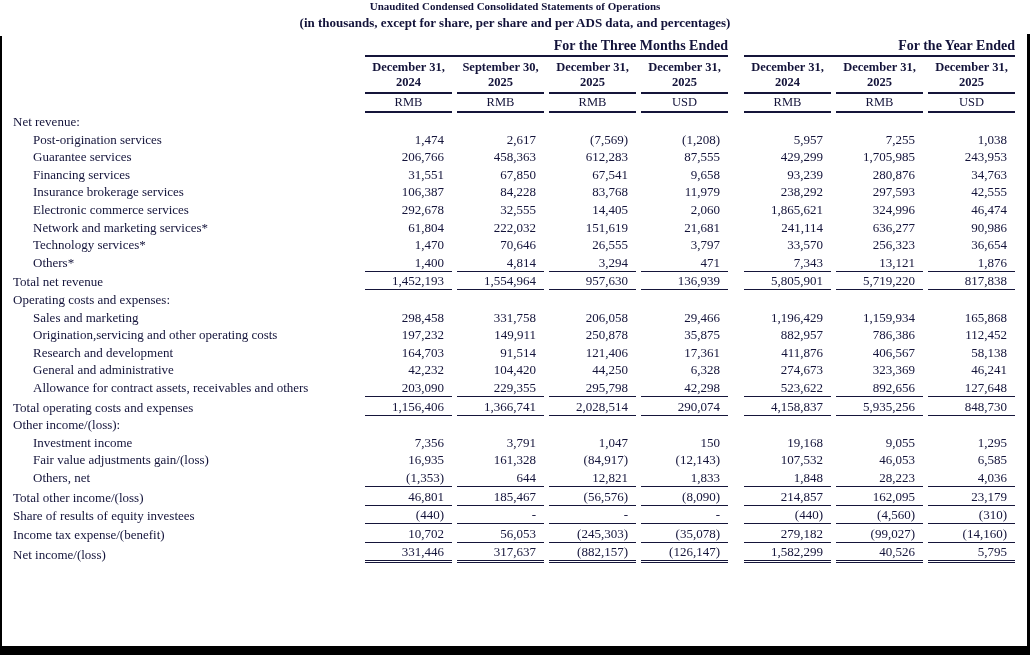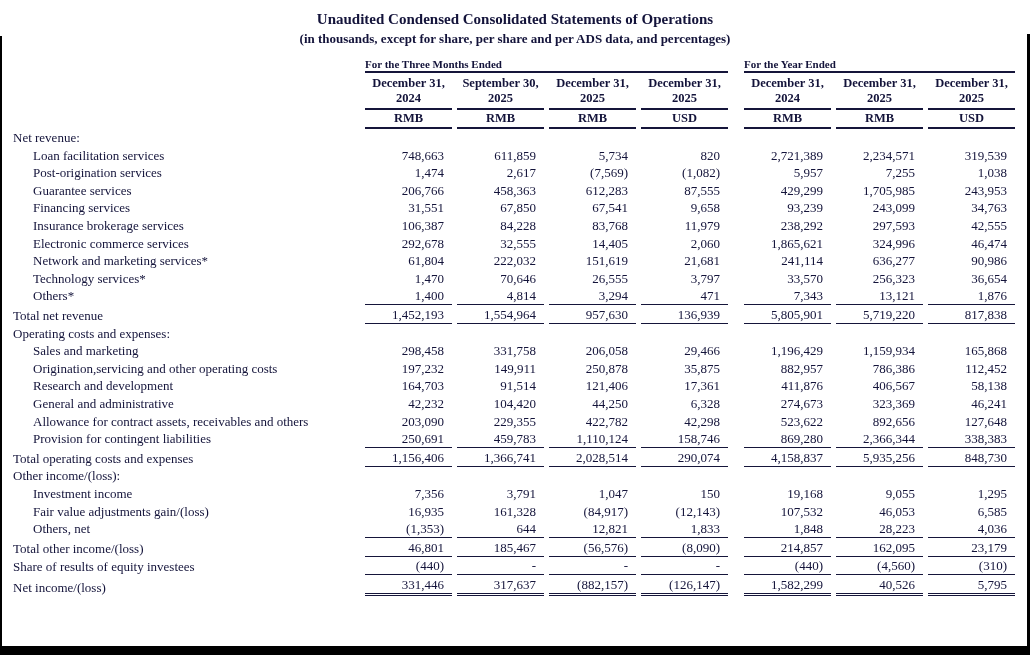--- a/index.html
+++ b/index.html
@@ -5,35 +5,35 @@
   html,body { margin:0; padding:0; }
   body {
     width:1030px; height:655px; position:relative; overflow:hidden;
     background:#ffffff; color:#13133a;
     font-family:"Liberation Serif", serif;
   }
   .frame-left  { position:absolute; left:0; top:36px; bottom:0; width:2px; background:#000; }
   .frame-right { position:absolute; right:0; top:34px; bottom:0; width:3px; background:#000; }
   .frame-bottom{ position:absolute; left:0; right:0; bottom:0; height:9px; background:#000; }
 
-  .title    { text-align:center; font-weight:bold; font-size:15px; padding-top:11px; }
+  .title    { text-align:center; font-weight:bold; font-size:11px; }
   .subtitle { text-align:center; font-weight:bold; font-size:13px;   padding-top:3px;  }
 
   table {
     border-collapse:separate; border-spacing:5px 0;
     table-layout:fixed; margin:4px 0 0 3px;
   }
   td { padding:0; }
 
   
-  .group   { font-weight:bold; text-align:left; font-size:11px; vertical-align:bottom;
+  .group   { font-weight:bold; text-align:right; font-size:14px; vertical-align:bottom;
              border-bottom:2px solid #15153a; height:19px; padding-bottom:1px; white-space:nowrap; }
   .colhead { font-weight:bold; text-align:center; font-size:12.5px; vertical-align:bottom;
              border-bottom:2px solid #15153a; padding:3px 0 2px; line-height:1.18; white-space:nowrap; }
-  .cur     { font-weight:bold; text-align:center; font-size:12.5px; vertical-align:middle;
+  .cur     { font-weight:normal; text-align:center; font-size:12.5px; vertical-align:middle;
              border-bottom:2px solid #15153a; height:17px; }
   .stub, .gap { border:none; }
 
   
   tbody td { height:17.6px; vertical-align:bottom; font-size:13px; line-height:16px; }
   .label { text-align:left; padding-left:5px; white-space:nowrap; }
   .ind   { padding-left:25px; }
   .num   { text-align:right; padding-right:8px; white-space:nowrap; }
   .rule-t  { border-top:1.5px solid #15153a; }
   .rule-b  { border-bottom:1.5px solid #15153a;margin-top:12px; }
@@ -118,36 +118,25 @@
         <td class="num"></td>
         <td class="num"></td>
         <td class="num"></td>
         <td class="num"></td>
         <td class="gap"></td>
         <td class="num"></td>
         <td class="num"></td>
         <td class="num"></td>
       </tr>
       <tr>
-        <td class="label ind">Loan facilitation services</td>
-        <td class="num">748,663</td>
-        <td class="num">611,859</td>
-        <td class="num">5,734</td>
-        <td class="num">820</td>
-        <td class="gap"></td>
-        <td class="num">2,721,389</td>
-        <td class="num">2,234,571</td>
-        <td class="num">319,539</td>
-      </tr>
-      <tr>
         <td class="label ind">Post-origination services</td>
         <td class="num">1,474</td>
         <td class="num">2,617</td>
         <td class="num">(7,569)</td>
-        <td class="num">(1,082)</td>
+        <td class="num">(1,208)</td>
         <td class="gap"></td>
         <td class="num">5,957</td>
         <td class="num">7,255</td>
         <td class="num">1,038</td>
       </tr>
       <tr>
         <td class="label ind">Guarantee services</td>
         <td class="num">206,766</td>
         <td class="num">458,363</td>
         <td class="num">612,283</td>
@@ -158,21 +147,21 @@
         <td class="num">243,953</td>
       </tr>
       <tr>
         <td class="label ind">Financing services</td>
         <td class="num">31,551</td>
         <td class="num">67,850</td>
         <td class="num">67,541</td>
         <td class="num">9,658</td>
         <td class="gap"></td>
         <td class="num">93,239</td>
-        <td class="num">243,099</td>
+        <td class="num">280,876</td>
         <td class="num">34,763</td>
       </tr>
       <tr>
         <td class="label ind">Insurance brokerage services</td>
         <td class="num">106,387</td>
         <td class="num">84,228</td>
         <td class="num">83,768</td>
         <td class="num">11,979</td>
         <td class="gap"></td>
         <td class="num">238,292</td>
@@ -286,37 +275,26 @@
         <td class="num">6,328</td>
         <td class="gap"></td>
         <td class="num">274,673</td>
         <td class="num">323,369</td>
         <td class="num">46,241</td>
       </tr>
       <tr>
         <td class="label ind">Allowance for contract assets, receivables and others</td>
         <td class="num">203,090</td>
         <td class="num">229,355</td>
-        <td class="num">422,782</td>
+        <td class="num">295,798</td>
         <td class="num">42,298</td>
         <td class="gap"></td>
         <td class="num">523,622</td>
         <td class="num">892,656</td>
         <td class="num">127,648</td>
-      </tr>
-      <tr>
-        <td class="label ind">Provision for contingent liabilities</td>
-        <td class="num">250,691</td>
-        <td class="num">459,783</td>
-        <td class="num">1,110,124</td>
-        <td class="num">158,746</td>
-        <td class="gap"></td>
-        <td class="num">869,280</td>
-        <td class="num">2,366,344</td>
-        <td class="num">338,383</td>
       </tr>
       <tr>
         <td class="label">Total operating costs and expenses</td>
         <td class="num rule-t rule-b">1,156,406</td>
         <td class="num rule-t rule-b">1,366,741</td>
         <td class="num rule-t rule-b">2,028,514</td>
         <td class="num rule-t rule-b">290,074</td>
         <td class="gap"></td>
         <td class="num rule-t rule-b">4,158,837</td>
         <td class="num rule-t rule-b">5,935,256</td>
@@ -382,20 +360,31 @@
         <td class="num rule-b">(440)</td>
         <td class="num rule-b">-</td>
         <td class="num rule-b">-</td>
         <td class="num rule-b">-</td>
         <td class="gap"></td>
         <td class="num rule-b">(440)</td>
         <td class="num rule-b">(4,560)</td>
         <td class="num rule-b">(310)</td>
       </tr>
       <tr>
+        <td class="label">Income tax expense/(benefit)</td>
+        <td class="num rule-b">10,702</td>
+        <td class="num rule-b">56,053</td>
+        <td class="num rule-b">(245,303)</td>
+        <td class="num rule-b">(35,078)</td>
+        <td class="gap"></td>
+        <td class="num rule-b">279,182</td>
+        <td class="num rule-b">(99,027)</td>
+        <td class="num rule-b">(14,160)</td>
+      </tr>
+      <tr>
         <td class="label">Net income/(loss)</td>
         <td class="num rule-bb">331,446</td>
         <td class="num rule-bb">317,637</td>
         <td class="num rule-bb">(882,157)</td>
         <td class="num rule-bb">(126,147)</td>
         <td class="gap"></td>
         <td class="num rule-bb">1,582,299</td>
         <td class="num rule-bb">40,526</td>
         <td class="num rule-bb">5,795</td>
       </tr>

